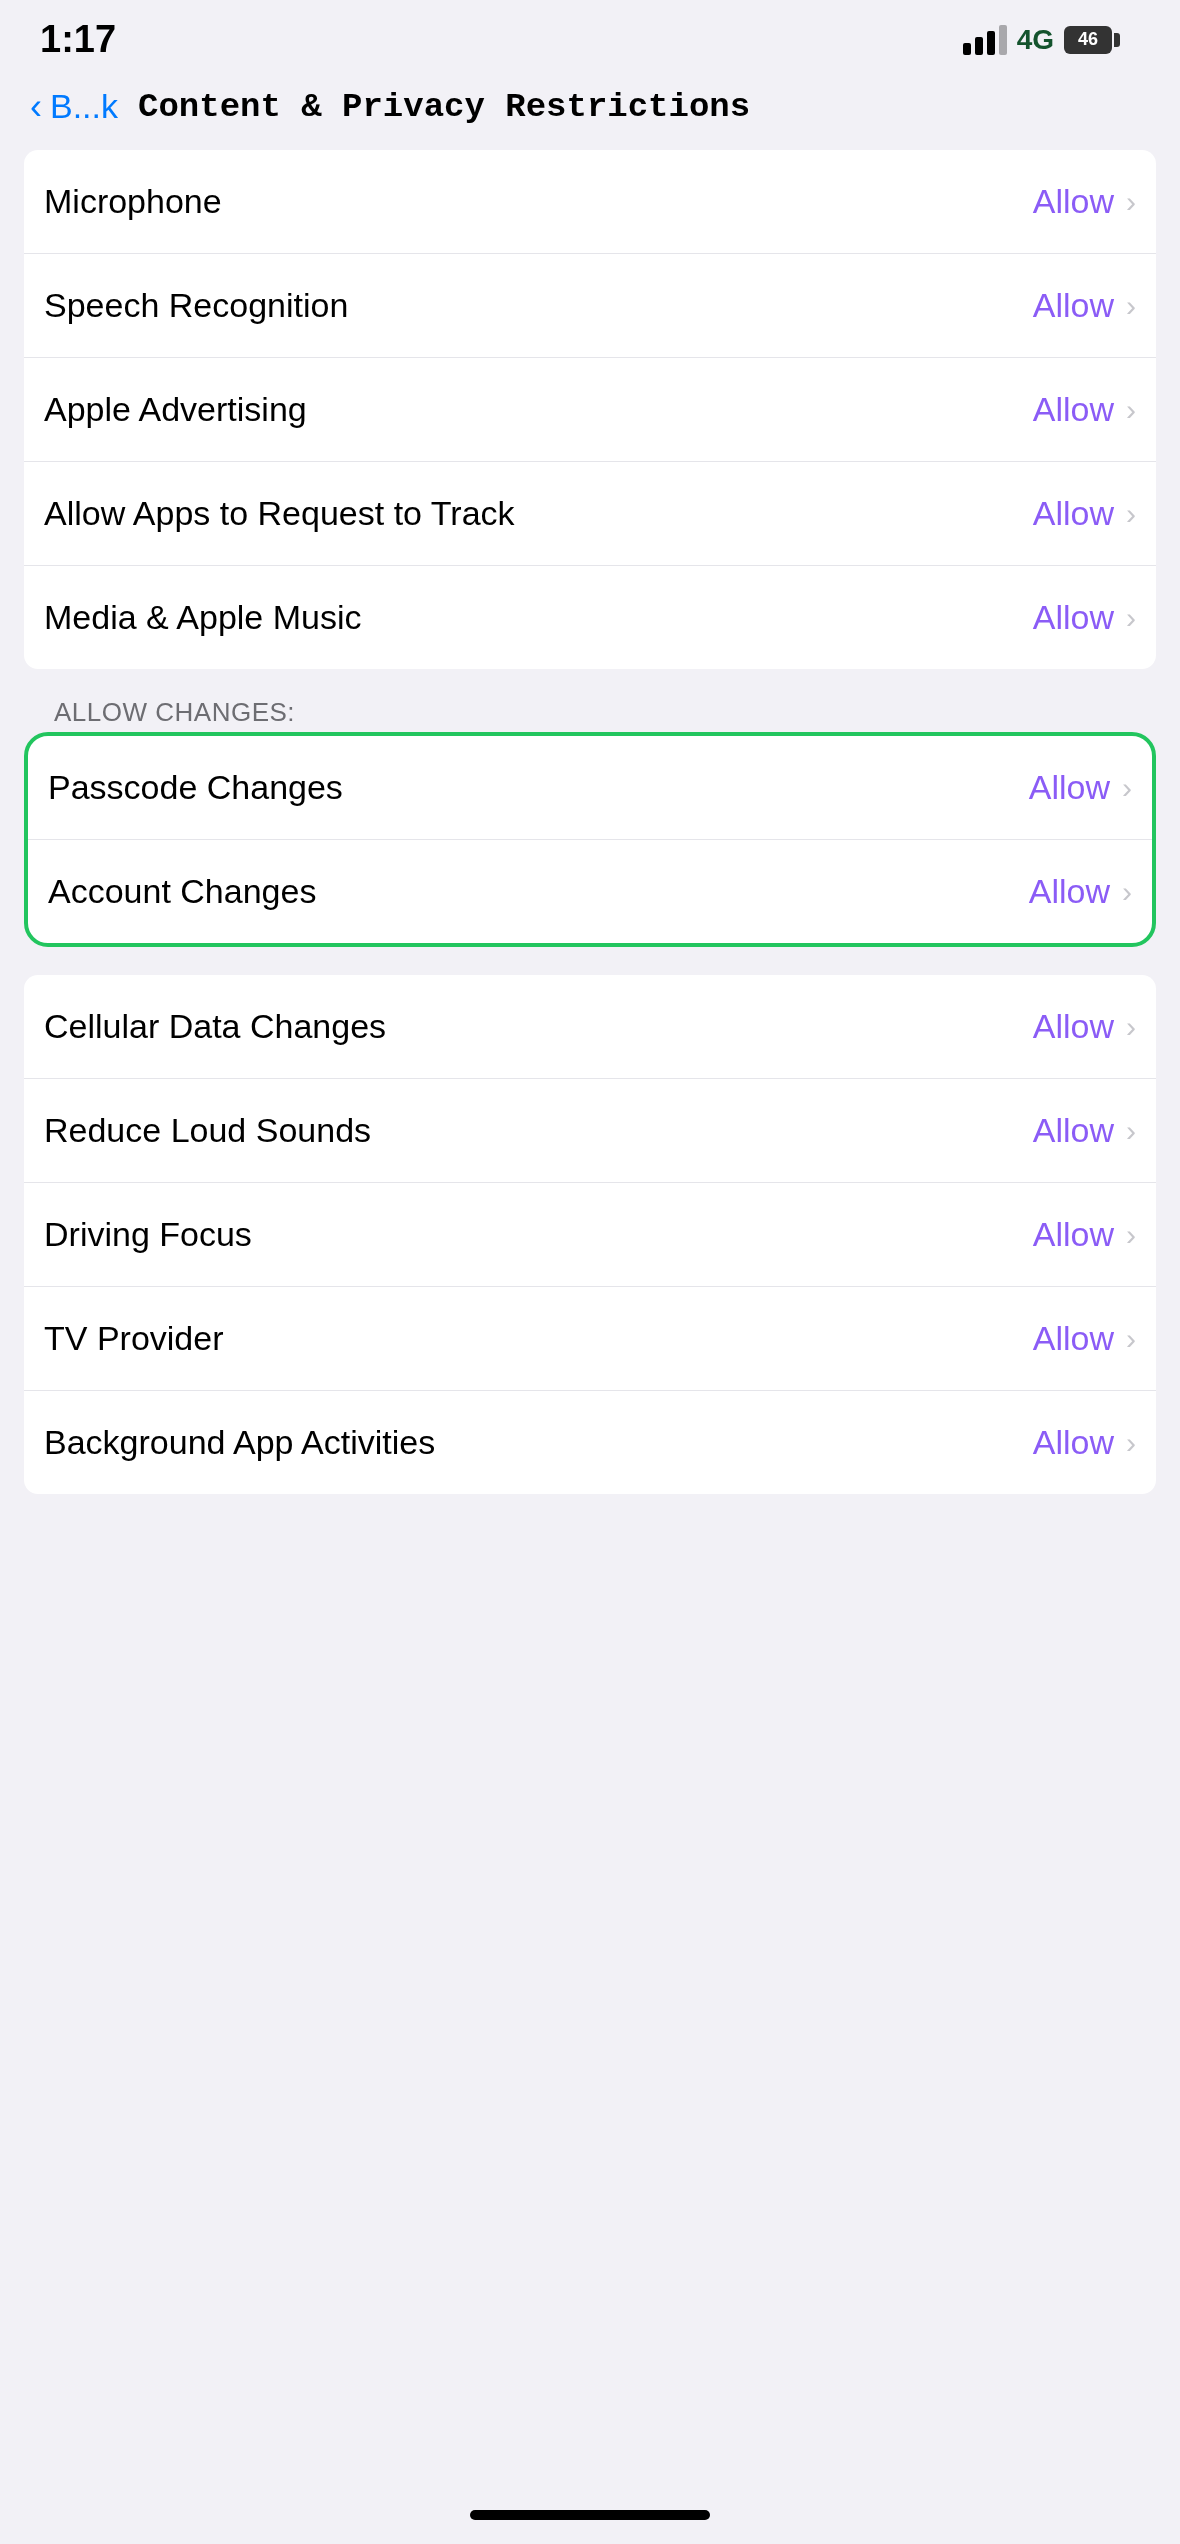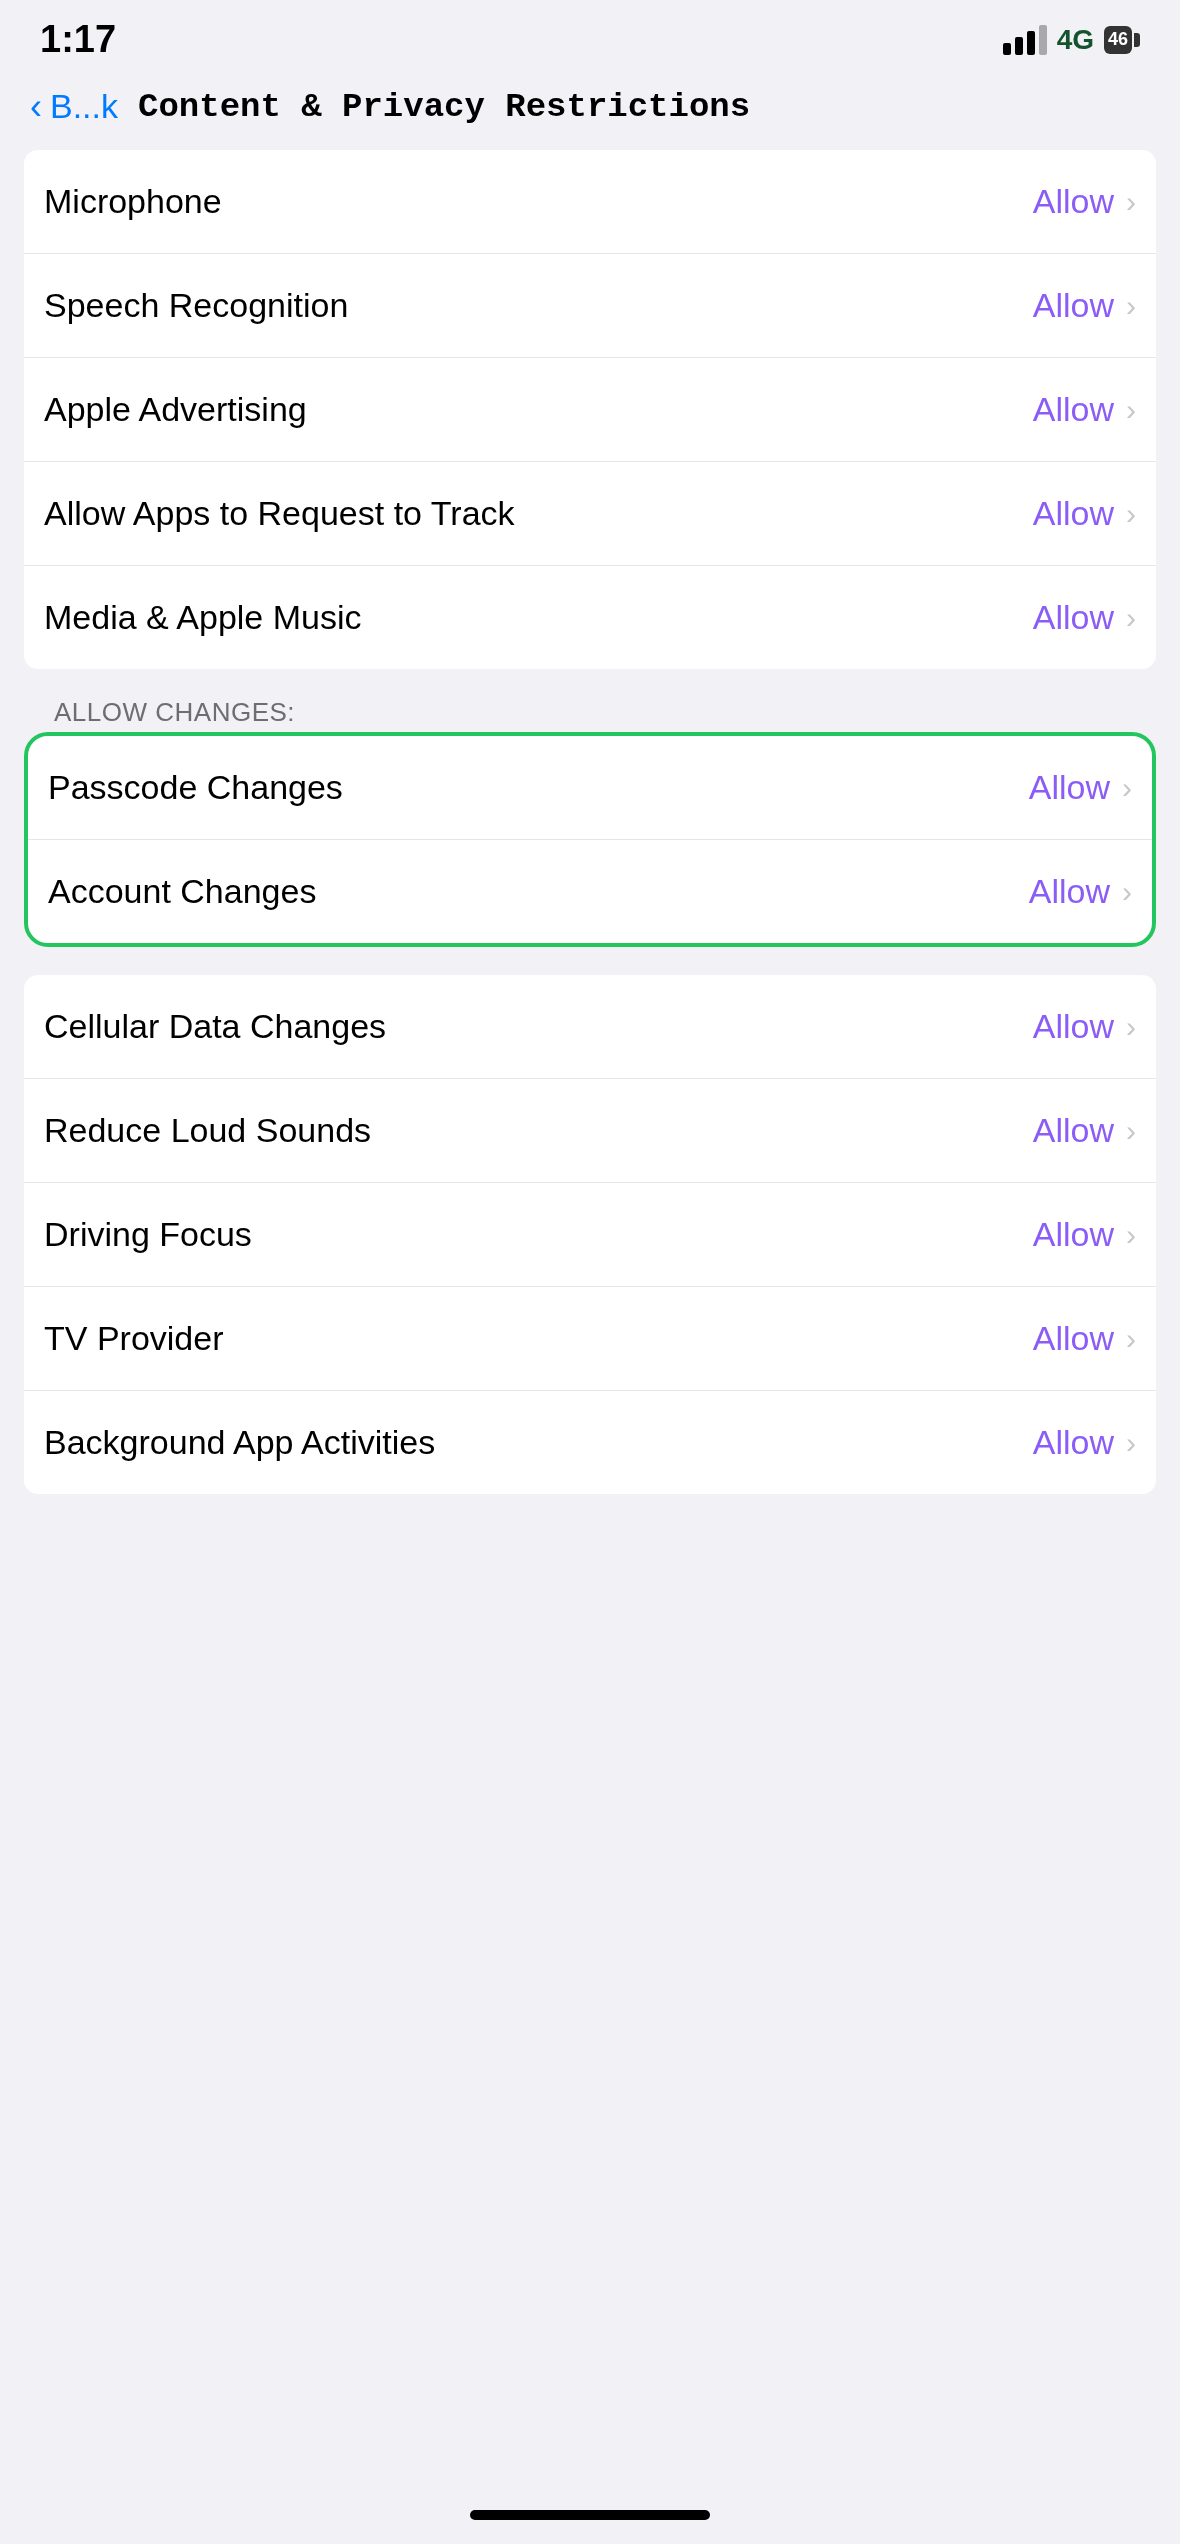--- a/index.html
+++ b/index.html
@@ -16,21 +16,21 @@
       font-family: -apple-system, 'SF Pro Text', 'Helvetica Neue', Arial, sans-serif;
       position: relative;
       overflow-x: hidden;
     }
 
     
     .status-bar {
       display: flex;
       justify-content: space-between;
       align-items: center;
-      padding: 18px 40px 10px 40px;
+      padding: 18px 60px 10px 40px;
       background: #f2f1f6;
     }
 
     .status-time {
       font-size: 38px;
       font-weight: 700;
       color: #000;
     }
 
     .status-icons {
@@ -62,21 +62,21 @@
       color: #14532d;
     }
 
     .battery {
       display: flex;
       align-items: center;
       gap: 2px;
     }
 
     .battery-body {
-      width: 28px;
+      width: 48px;
       height: 28px;
       background: #333;
       border-radius: 6px;
       display: flex;
       align-items: center;
       justify-content: center;
       color: #fff;
       font-size: 18px;
       font-weight: 700;
       position: relative;

